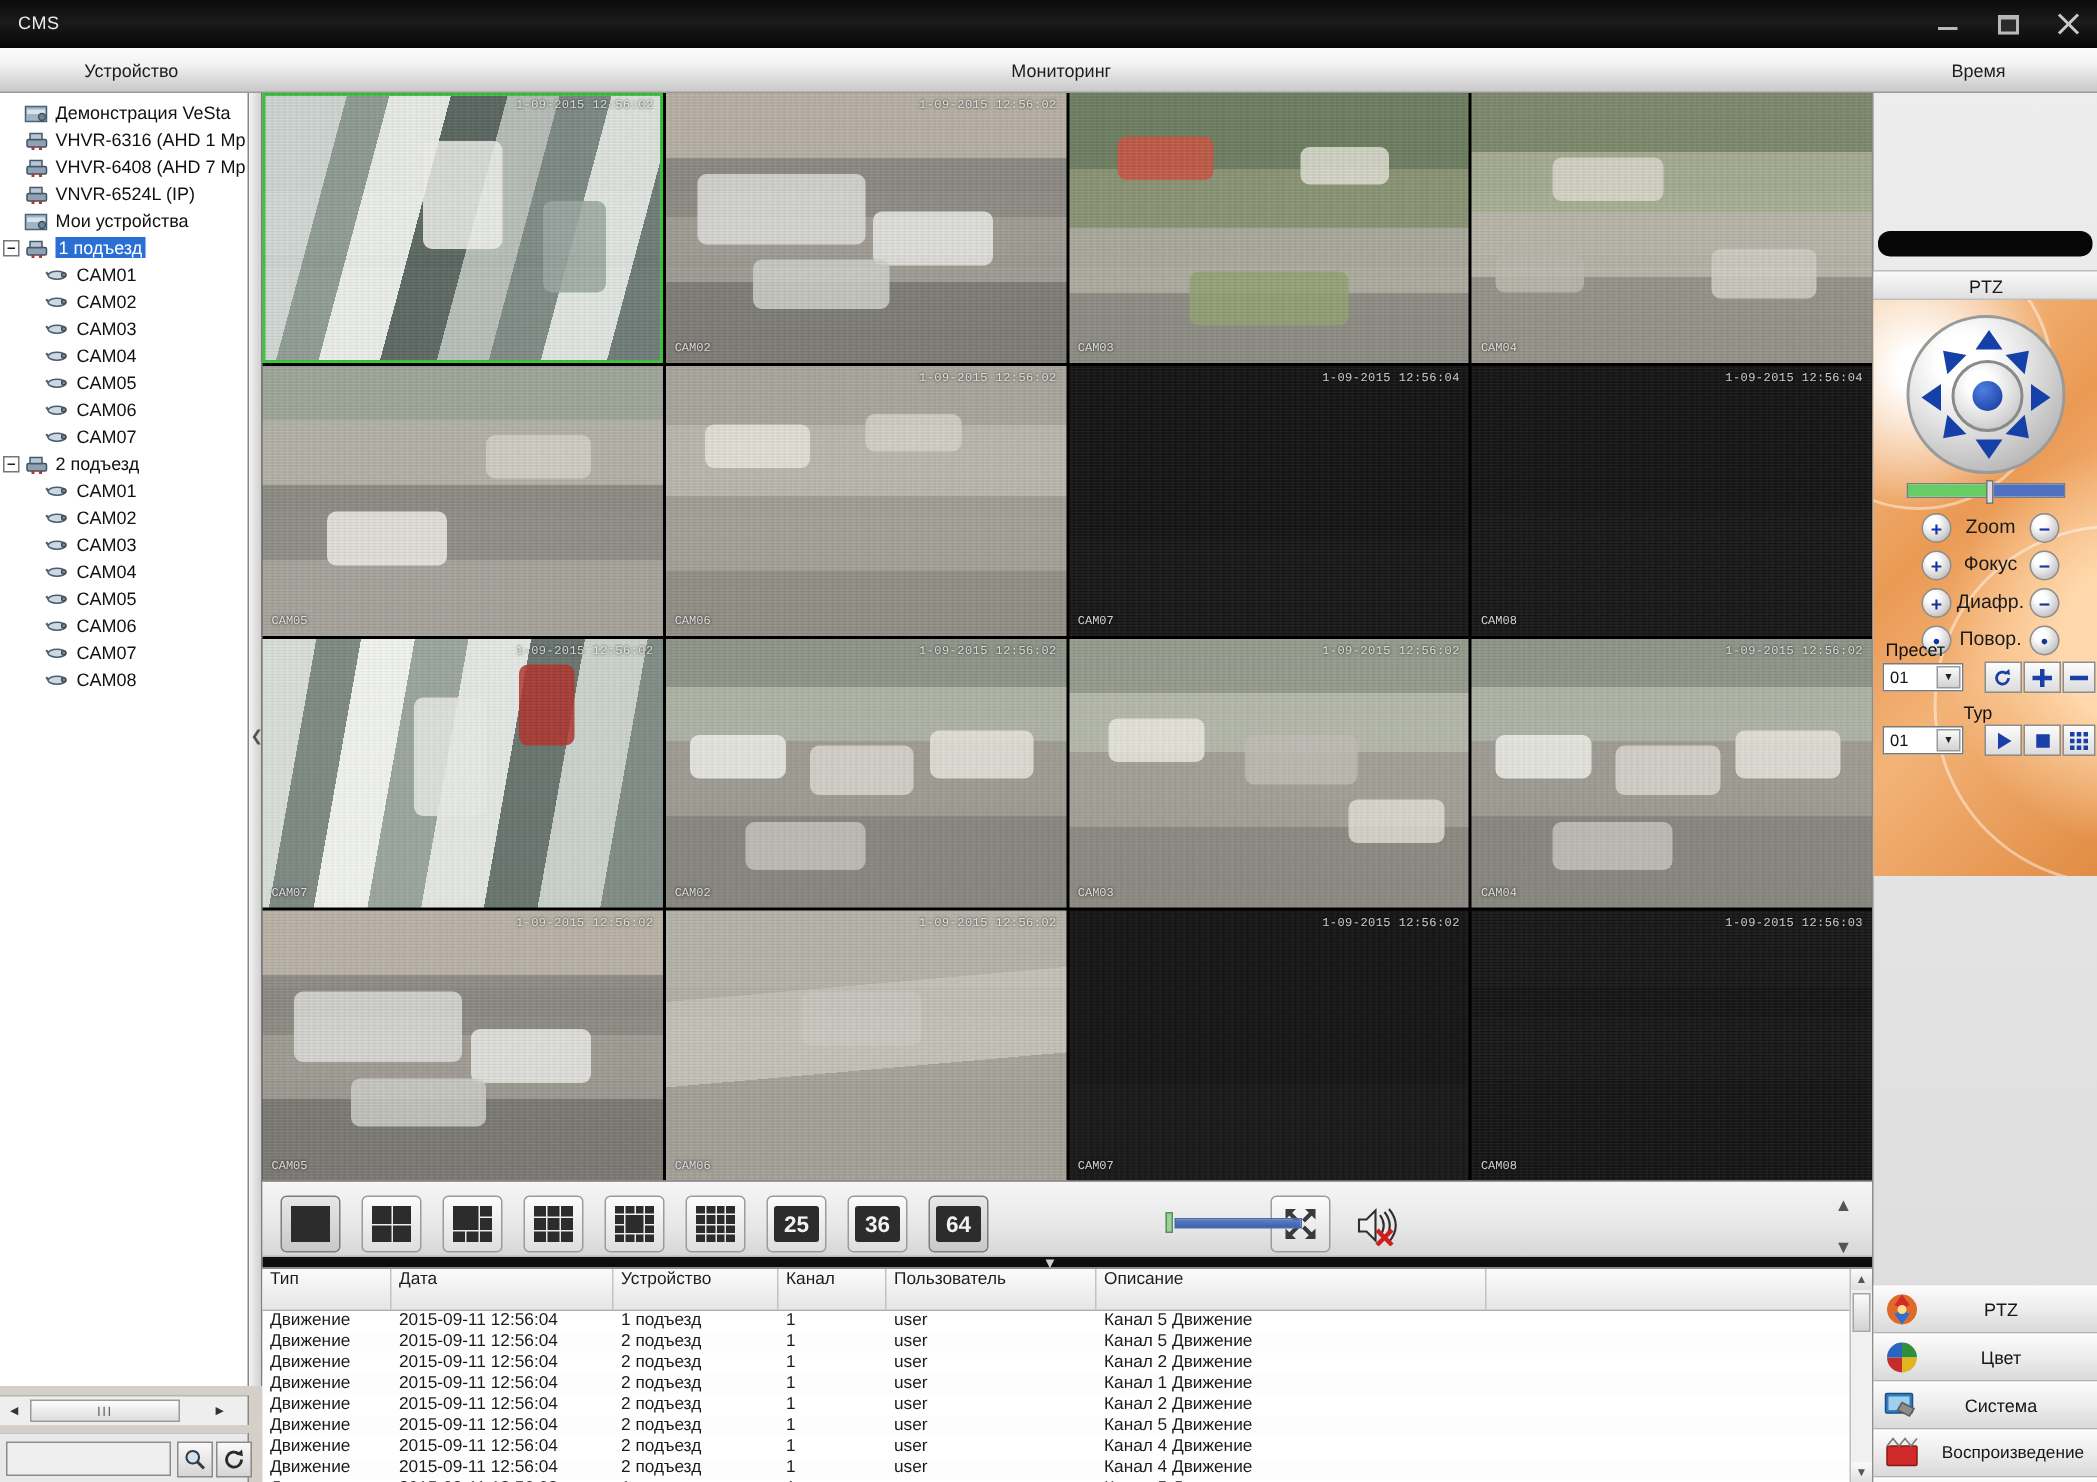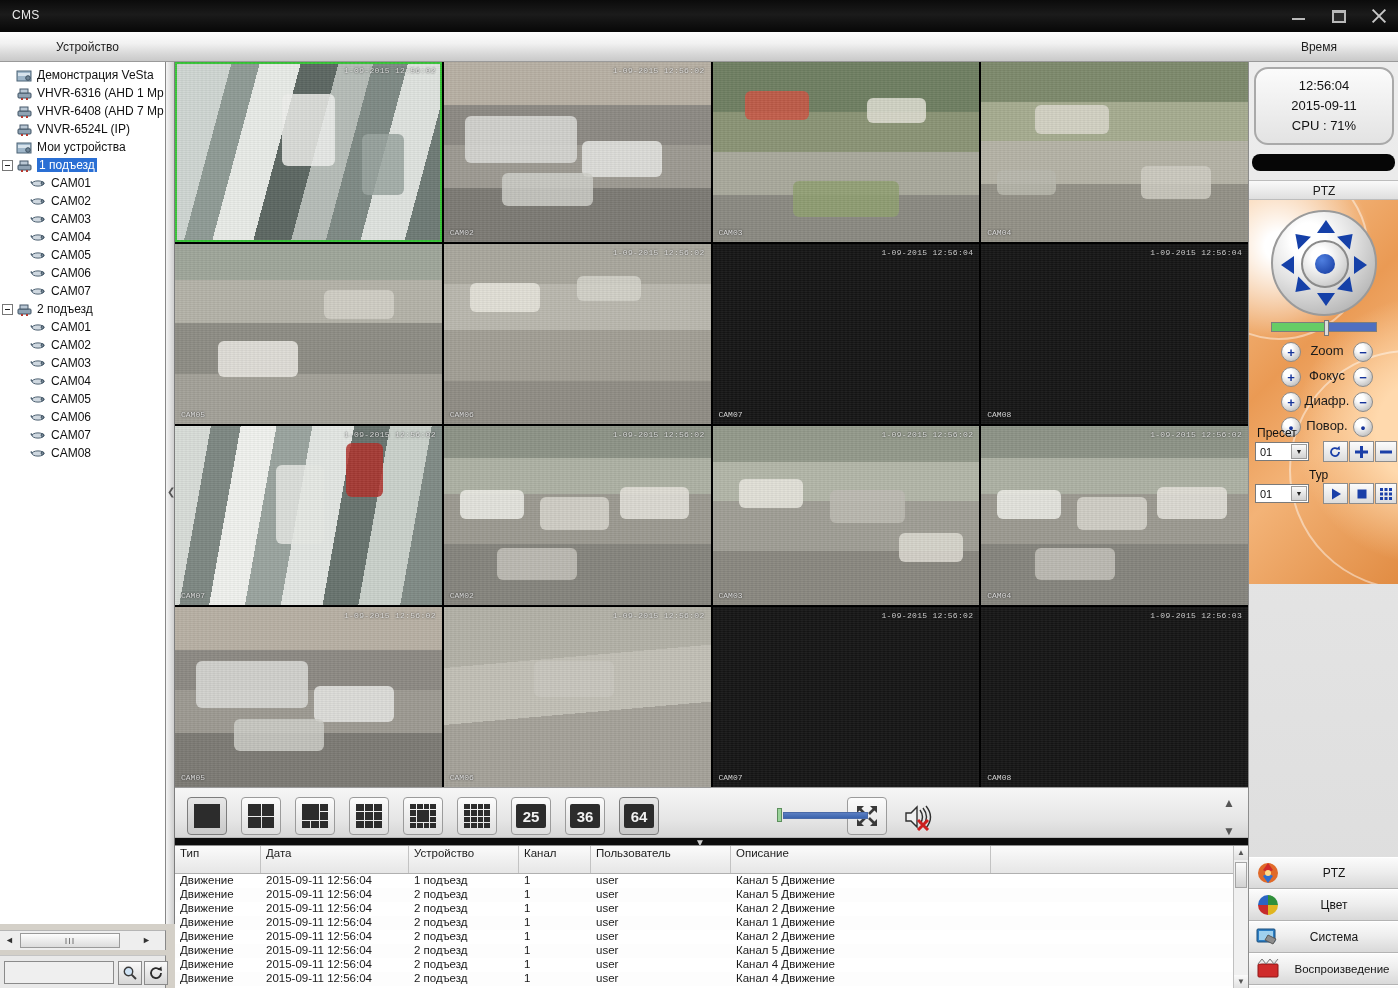--- a/index.html
+++ b/index.html
@@ -365,20 +365,21 @@
         </div>
       <div class="winbtn">
           <span class="clsA"></span>
           <span class="clsB"></span>
         </div>
     </div>
   </div>
 
   <div class="tabstrip">
     <div class="tab tab-device">Устройство</div>
+    <div class="tab tab-monitor">Мониторинг</div>
     <div class="tab tab-time">Время</div>
   </div>
 
   <div class="sidebar">
     <div class="tree" id="tree-root">
         <div class="tnode">
           <span class="spacer"></span>
           <span class="ico"><svg width="17" height="14" viewBox="0 0 17 14">
               <rect x="1" y="3" width="14" height="10" fill="#9fb6c9" stroke="#4b6275"></rect>
               <rect x="2" y="5" width="12" height="3" fill="#d7e3ec"></rect>
@@ -942,25 +943,20 @@
       </div>
     <div class="logscroll">
       <div class="a up">▲</div>
       <div class="th"></div>
       <div class="a dn">▼</div>
     </div>
   </div>
 
   <div class="rpanel">
 
-    <div class="clockbox">
-      <div>12:56:04</div>
-      <div>2015-09-11</div>
-      <div>CPU : 71%</div>
-    </div>
 
     <div class="blackbar"></div>
 
     <div class="ptzhdr">PTZ</div>
 
     <div class="ptzbody">
       <div class="swirl" style="left:-60px; top:-40px; width:180px; height:180px;"></div>
       <div class="swirl" style="left:40px; top:150px; width:240px; height:240px;"></div>
 
       <div class="joy">

